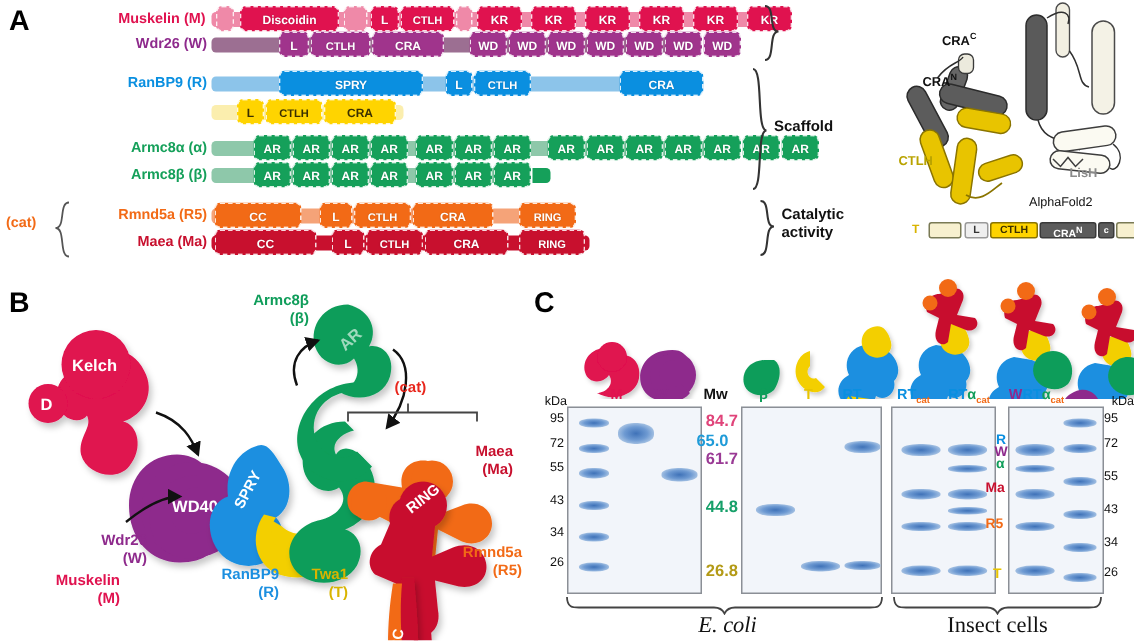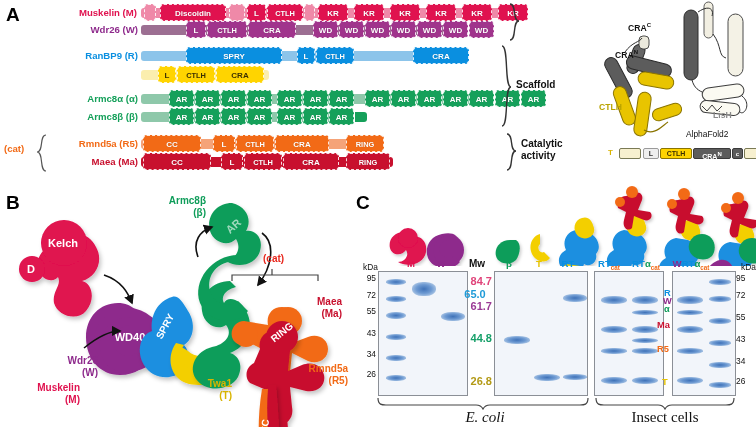--- a/index.html
+++ b/index.html
@@ -336,20 +336,24 @@
   </svg>
 
   <div class="bname" style="left:2px;top:382px;width:78px;color:#e0124f;">
     <div>Muskelin</div>
     <div>(M)</div>
   </div>
   <div class="bname" style="left:20px;top:355px;width:78px;color:#8e2a8c;">
     <div>Wdr26</div>
     <div>(W)</div>
   </div>
+  <div class="bname" style="left:112px;top:378px;width:74px;color:#1b8fe0;">
+    <div>RanBP9</div>
+    <div>(R)</div>
+  </div>
   <div class="bname" style="left:178px;top:378px;width:54px;color:#d9b400;">
     <div>Twa1</div>
     <div>(T)</div>
   </div>
   <div class="bname" style="left:128px;top:195px;width:78px;color:#0f9d5a;">
     <div>Armc8β</div>
     <div>(β)</div>
   </div>
   <div class="bname" style="left:288px;top:296px;width:54px;color:#c8102e;">
     <div>Maea</div>

